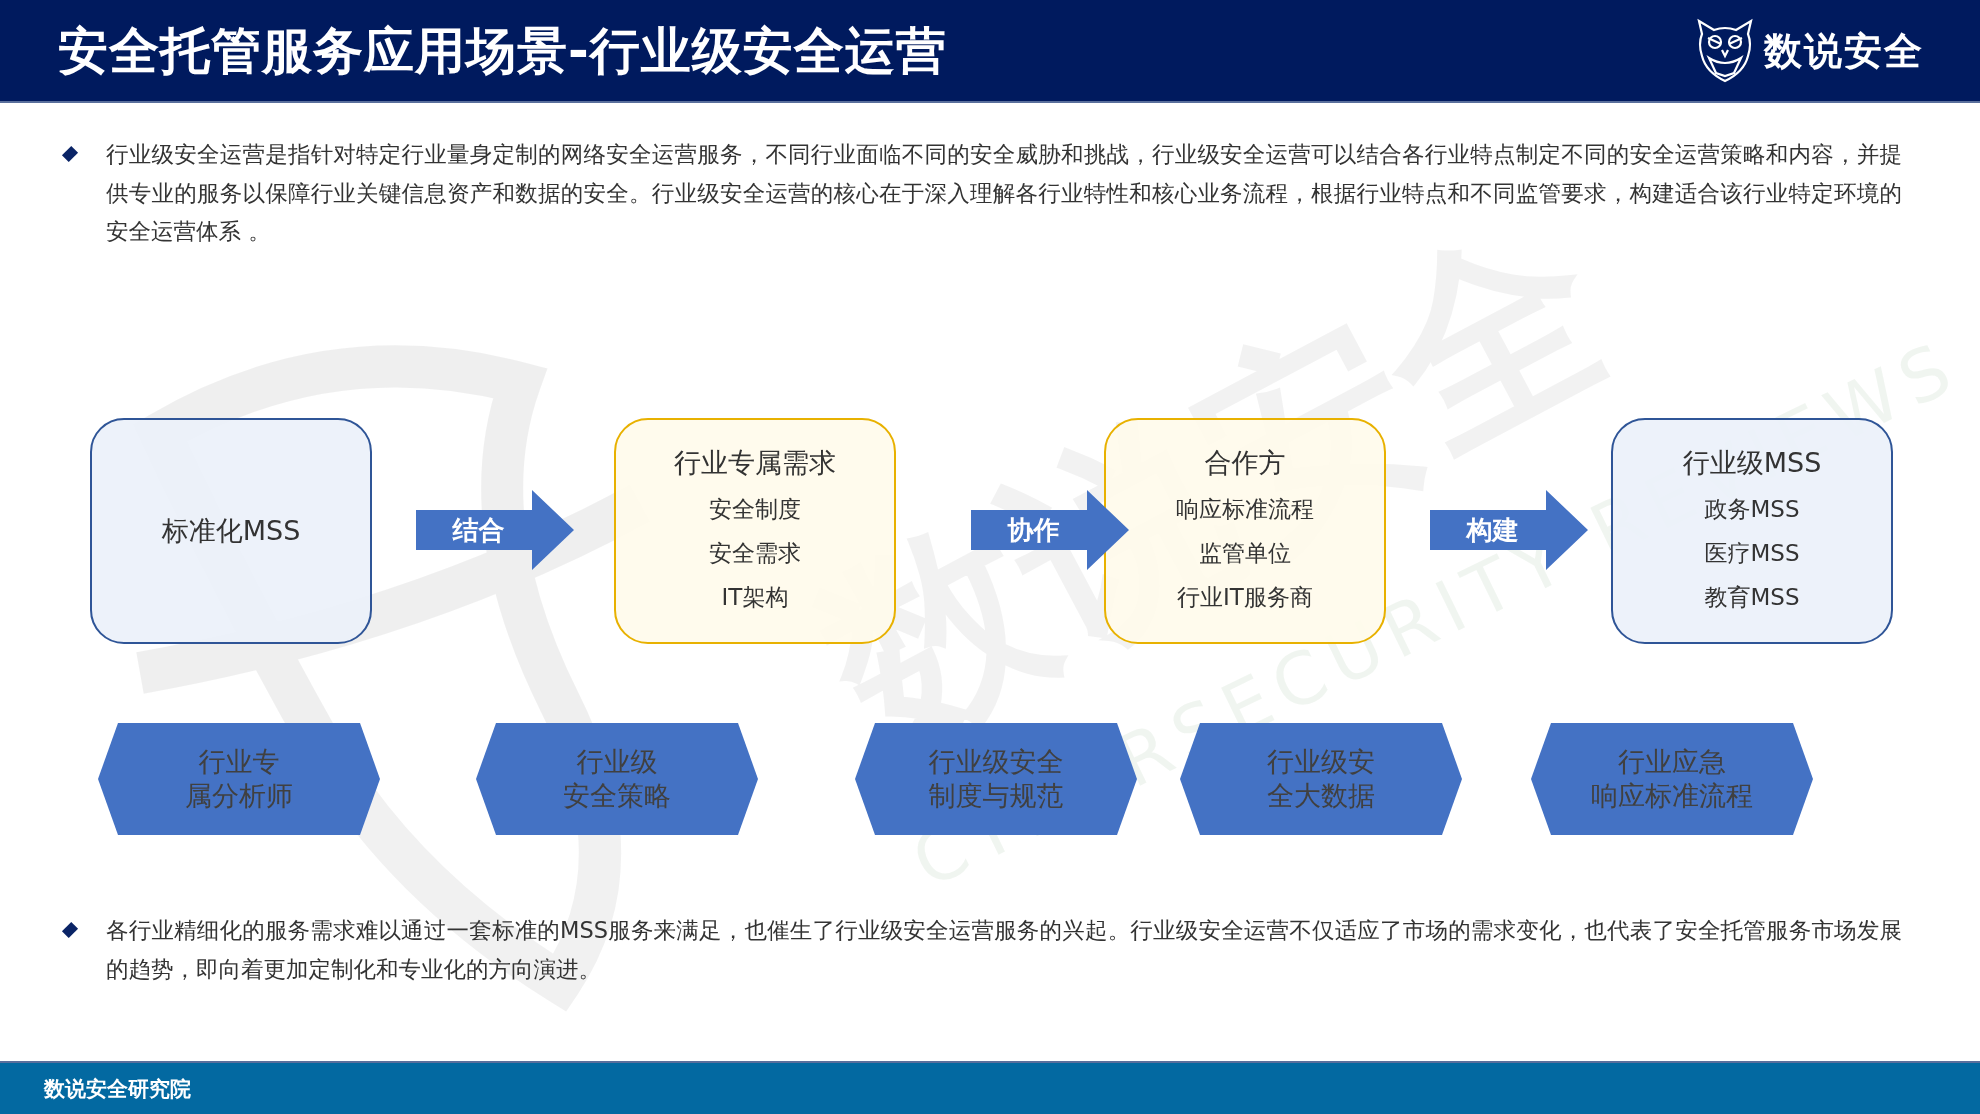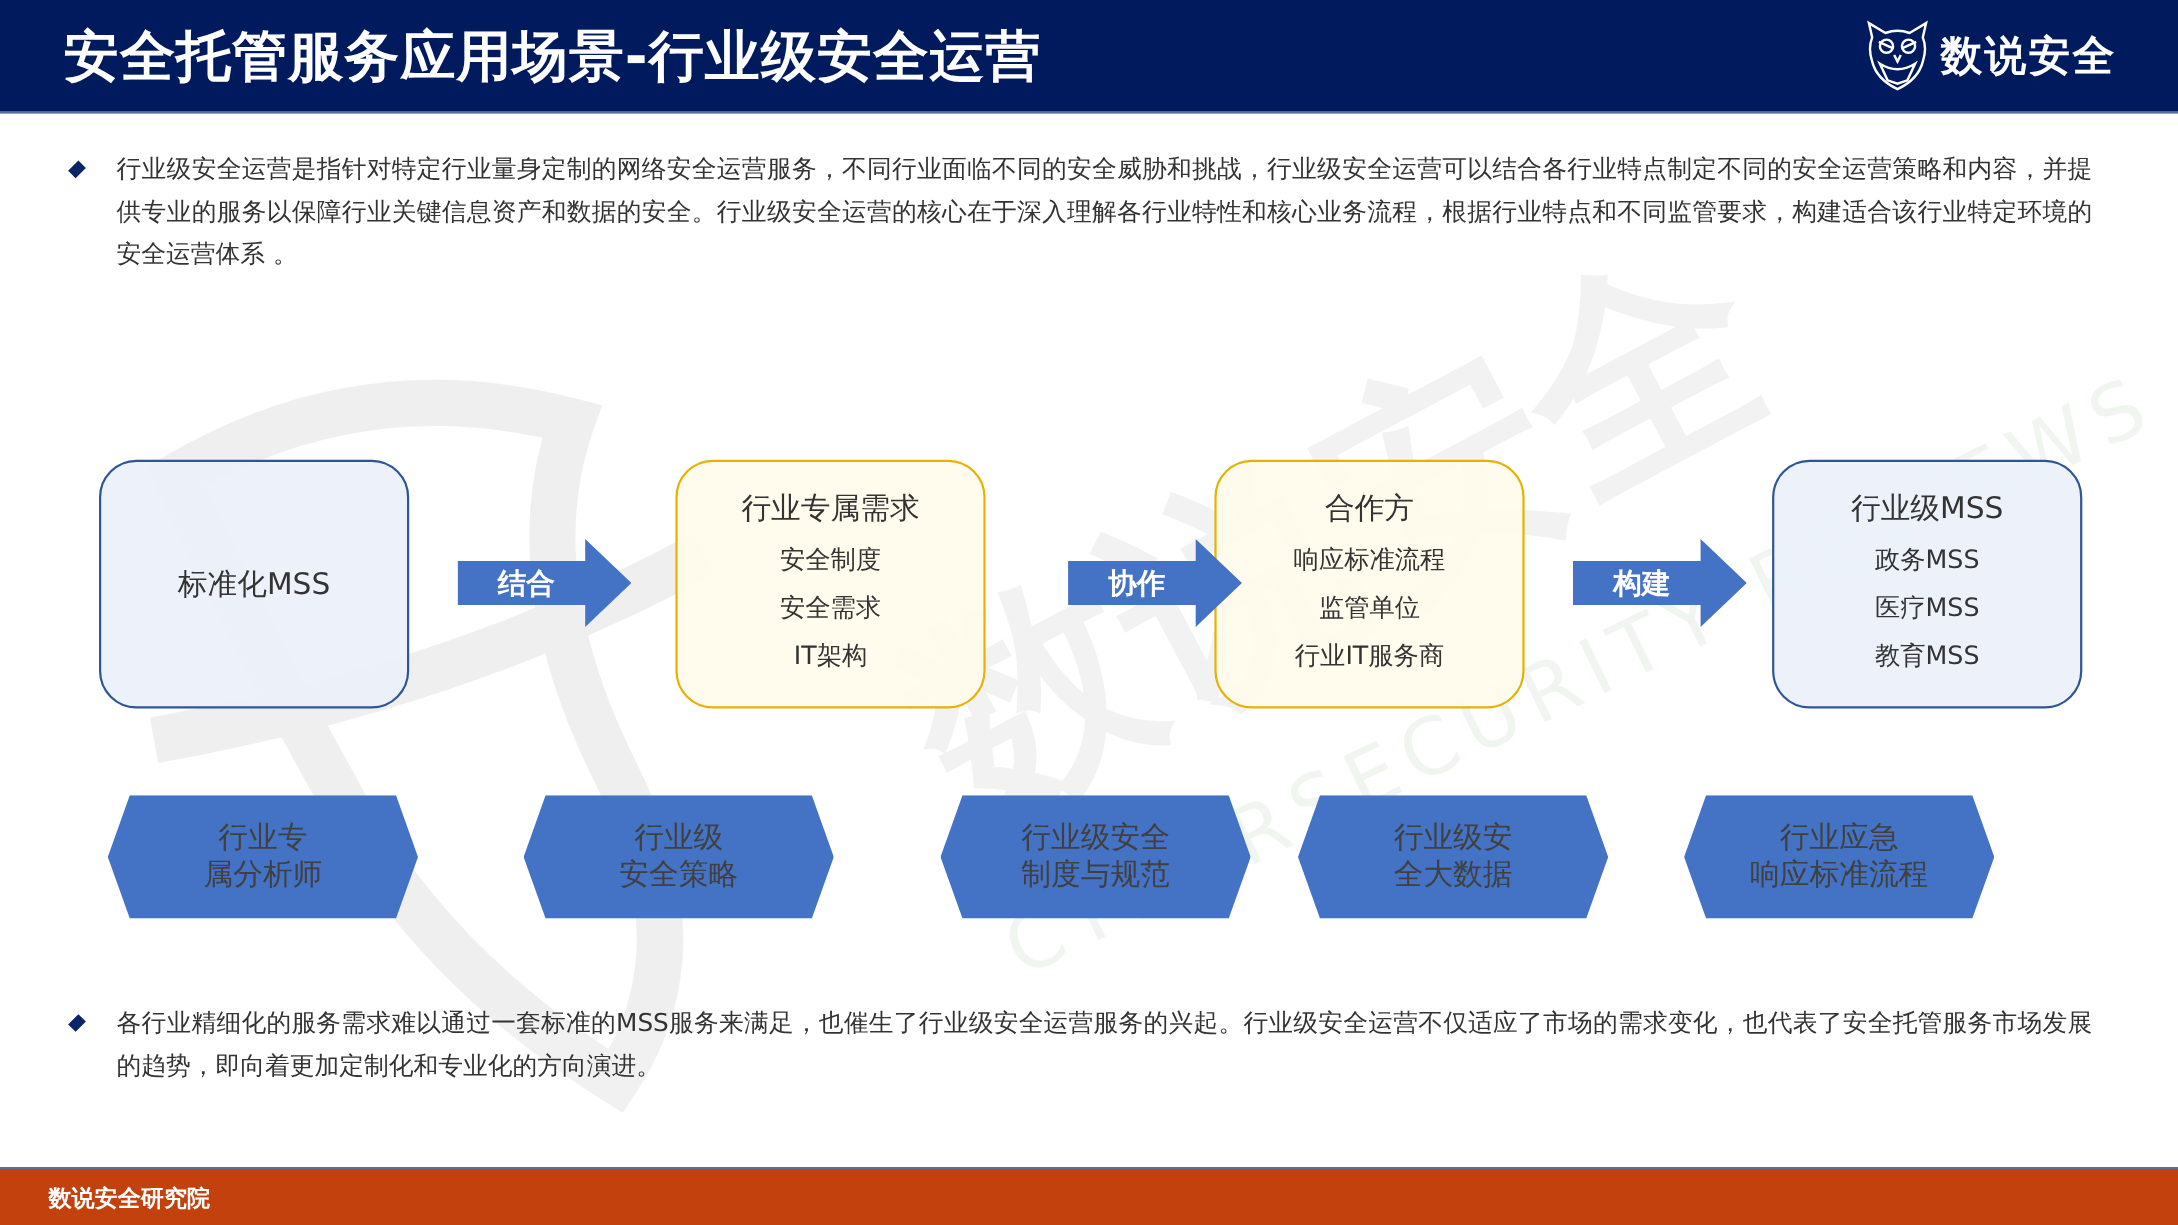--- a/index.html
+++ b/index.html
@@ -29,21 +29,21 @@
   .box-single { font-size: 27px; color: #333333; }
 
   .arrow { position: absolute; top: 490px; width: 158px; height: 80px; }
   .arrow svg { position: absolute; left: 0; top: 0; }
   .arrow-label { position: absolute; left: 0; top: 0; width: 125px; height: 80px; display: flex; align-items: center; justify-content: center; color: #ffffff; font-size: 26px; font-weight: bold; }
 
   .hex { position: absolute; top: 723px; width: 282px; height: 112px; }
   .hex svg { position: absolute; left: 0; top: 0; }
   .hex-label { position: absolute; left: 0; top: 0; width: 282px; height: 112px; display: flex; flex-direction: column; align-items: center; justify-content: center; color: #404040; font-size: 27px; line-height: 34px; text-align: center; }
 
-  .footer { position: absolute; left: 0; top: 1061px; width: 1980px; height: 53px; background: #c2410c; border-top: 2px solid #5a6f9c; }
+  .footer { position: absolute; left: 0; top: 1061px; width: 1980px; height: 53px; background: #0369a1; border-top: 2px solid #5a6f9c; }
   .footer-text { position: absolute; left: 44px; top: 10px; font-size: 21px; font-weight: bold; color: #ffffff; line-height: 32px; }
 </style>
 </head>
 <body>
 
 <div class="header">
   <div class="header-title">安全托管服务应用场景-行业级安全运营</div>
   <div class="logo">
     <svg viewBox="0 0 58 66" fill="none" stroke="#ffffff" stroke-width="2.2">
       <path d="M3 3 L18 12 Q29 8 40 12 L55 3 L52 16 Q56 26 52 38 Q48 54 29 63 Q10 54 6 38 Q2 26 6 16 Z"></path>

